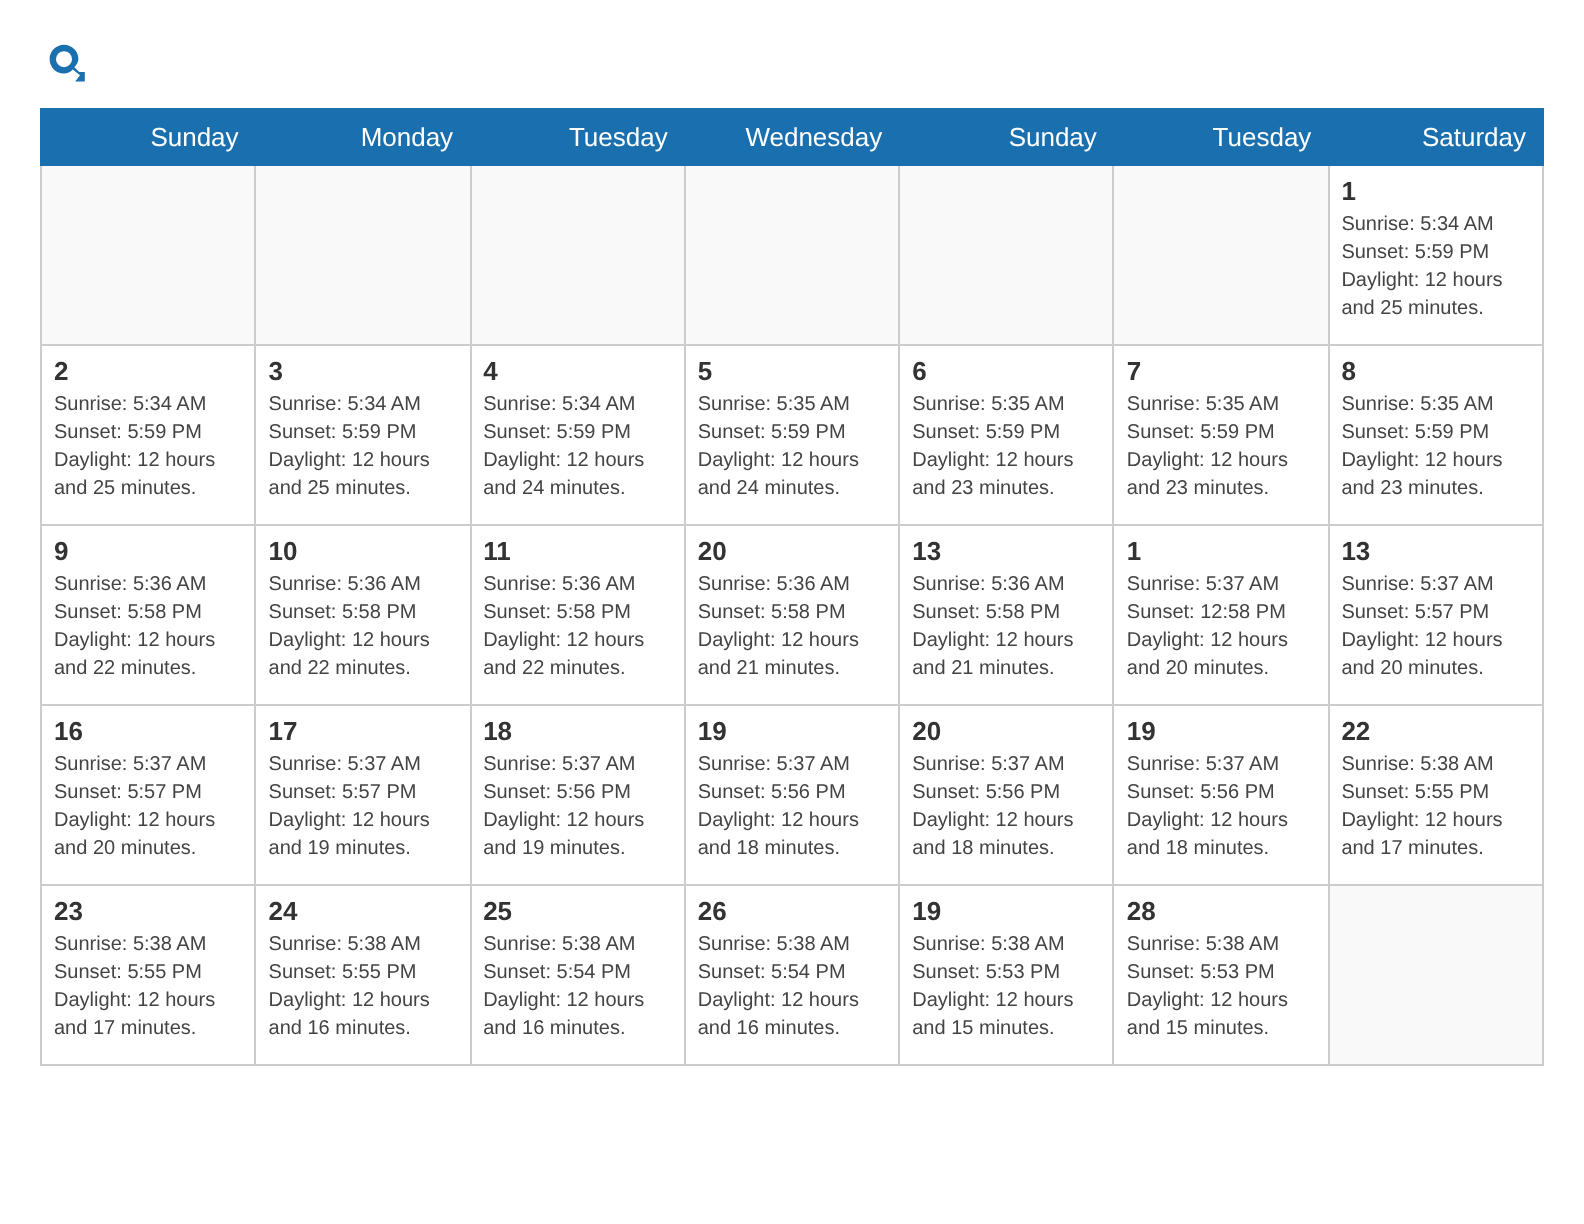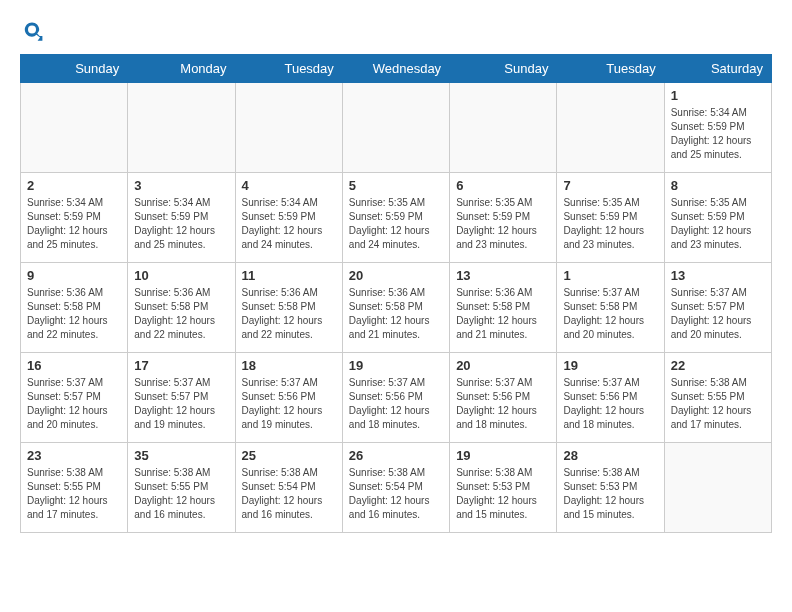--- a/index.html
+++ b/index.html
@@ -212,21 +212,21 @@
         <td>
           <div class="day-number">13</div>
           <div class="day-info">Sunrise: 5:36 AM
 Sunset: 5:58 PM
 Daylight: 12 hours
 and 21 minutes.</div>
         </td>
         <td>
           <div class="day-number">1</div>
           <div class="day-info">Sunrise: 5:37 AM
-Sunset: 5:58 PM
+Sunset: 12:58 PM
 Daylight: 12 hours
 and 20 minutes.</div>
         </td>
         <td>
           <div class="day-number">13</div>
           <div class="day-info">Sunrise: 5:37 AM
 Sunset: 5:57 PM
 Daylight: 12 hours
 and 20 minutes.</div>
         </td>
@@ -284,21 +284,21 @@
       </tr>
       <tr>
         <td>
           <div class="day-number">23</div>
           <div class="day-info">Sunrise: 5:38 AM
 Sunset: 5:55 PM
 Daylight: 12 hours
 and 17 minutes.</div>
         </td>
         <td>
-          <div class="day-number">35</div>
+          <div class="day-number">24</div>
           <div class="day-info">Sunrise: 5:38 AM
 Sunset: 5:55 PM
 Daylight: 12 hours
 and 16 minutes.</div>
         </td>
         <td>
           <div class="day-number">25</div>
           <div class="day-info">Sunrise: 5:38 AM
 Sunset: 5:54 PM
 Daylight: 12 hours

